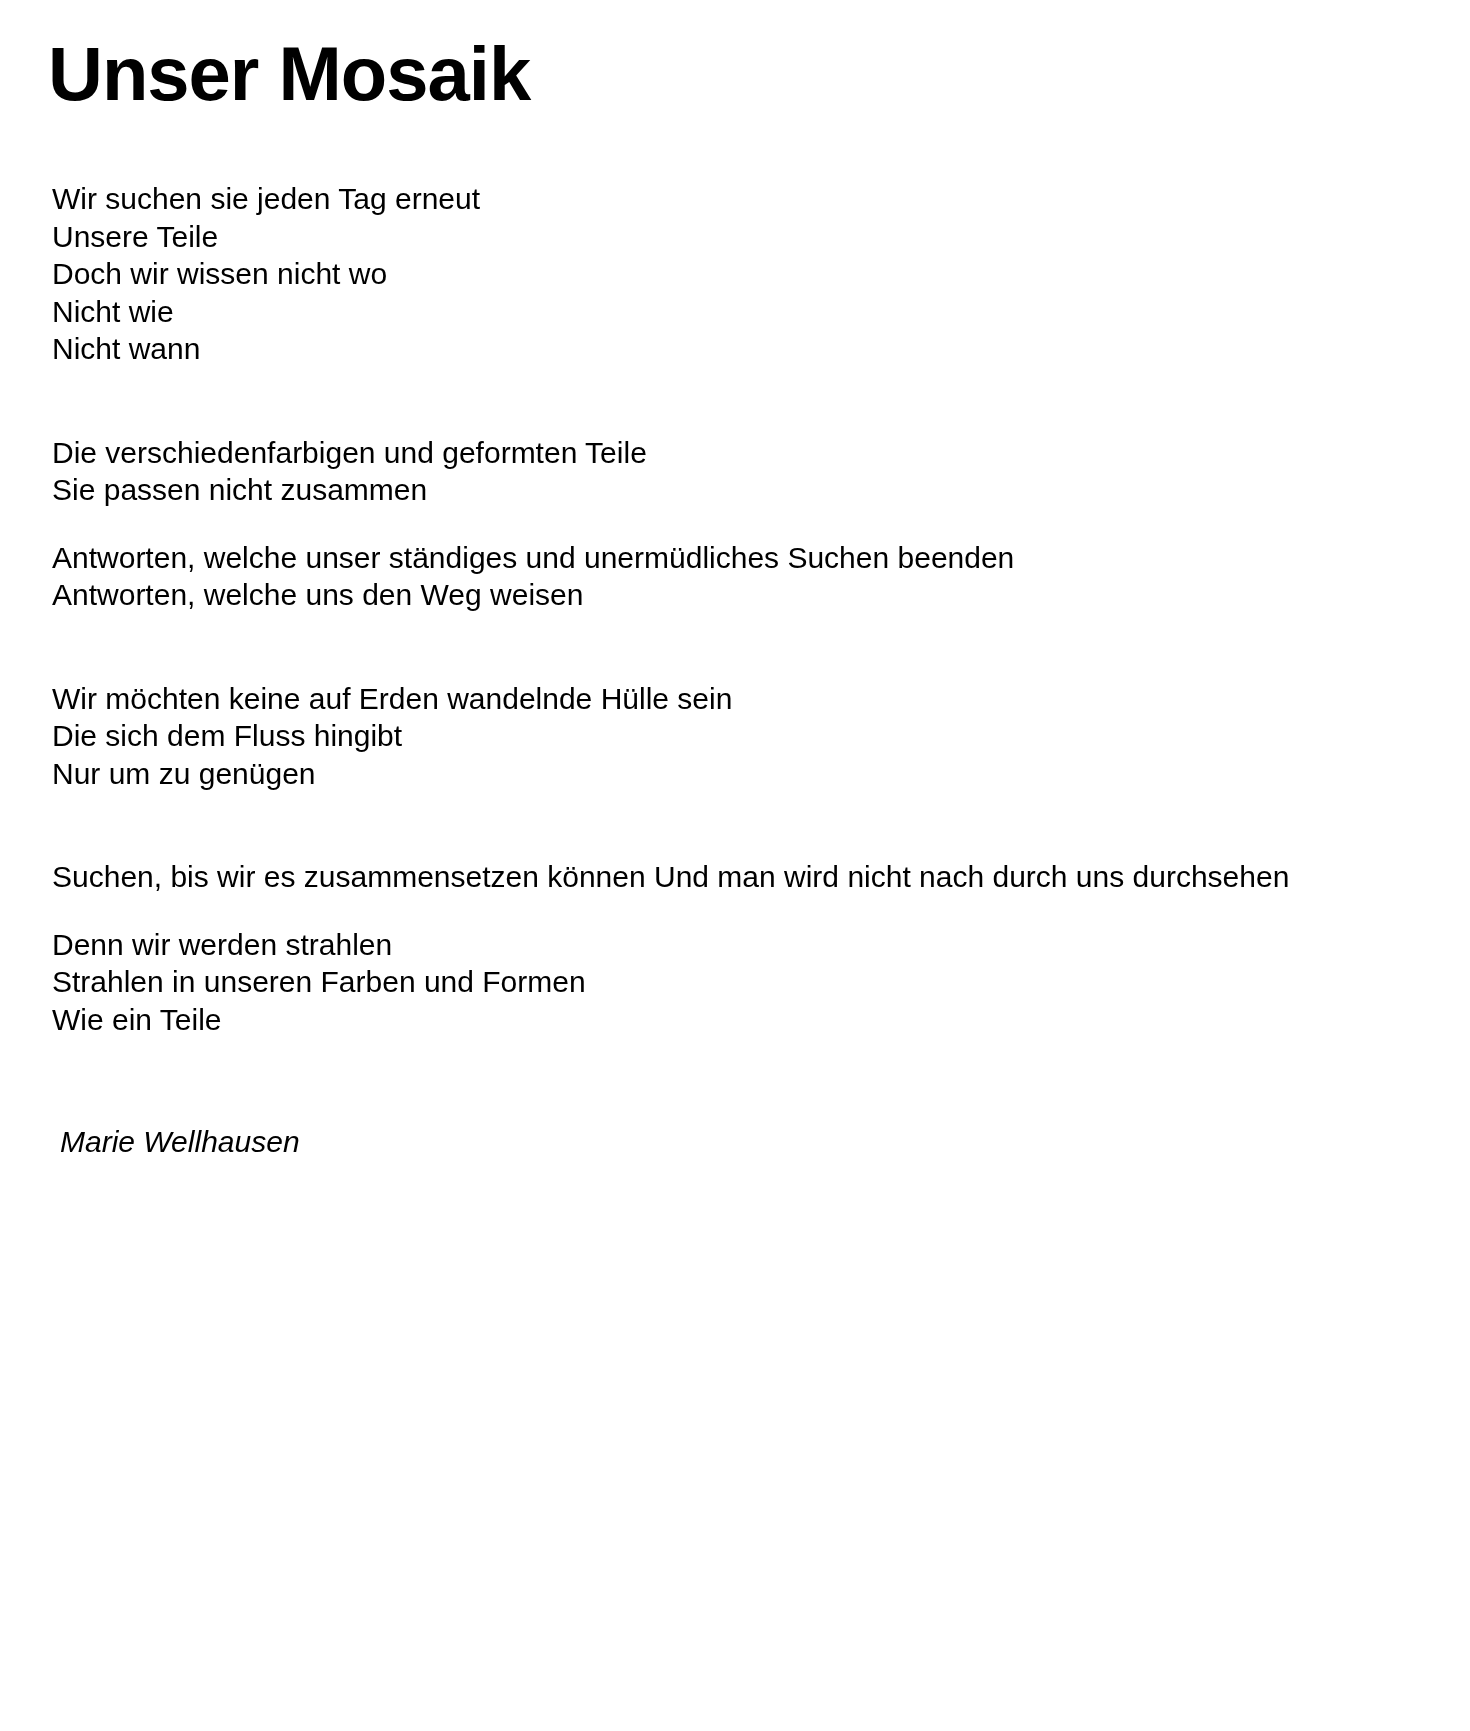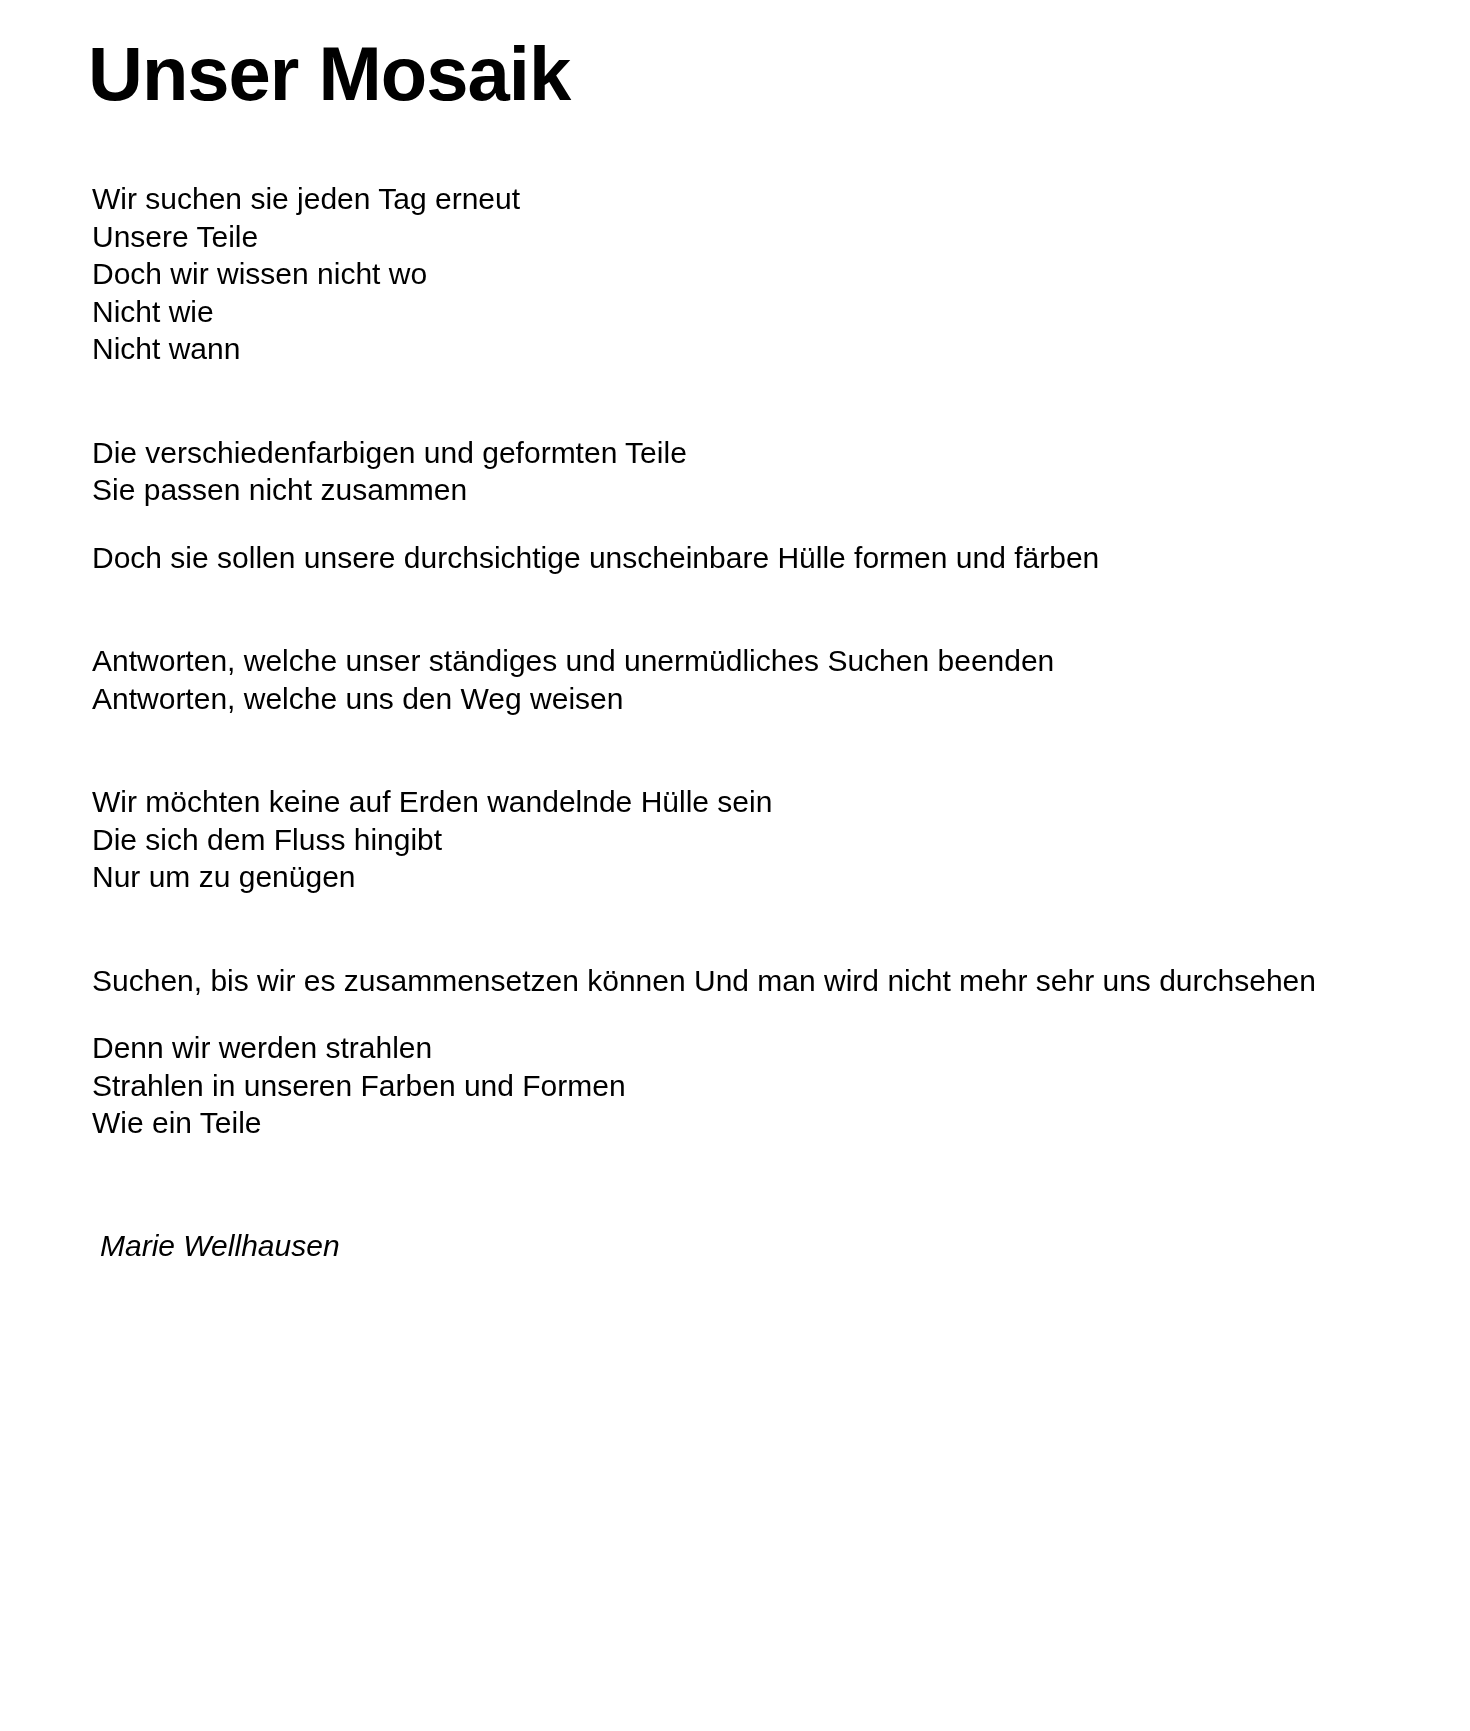--- a/index.html
+++ b/index.html
@@ -11,21 +11,21 @@
     width: 1470px;
     height: 1731px;
     color: #000000;
     font-family: "Liberation Sans", sans-serif;
     overflow: hidden;
   }
   .page {
     box-sizing: border-box;
     width: 1470px;
     height: 1731px;
-    padding: 30px 40px 0 88px;
+    padding: 30px 40px 0 48px;
   }
   .poem-title {
     font-size: 76px;
     font-weight: bold;
     line-height: 88px;
     letter-spacing: -1px;
     margin: 0 0 62px 0;
   }
   .stanza {
     font-size: 30px;
@@ -50,26 +50,25 @@
   <h1 class="poem-title">Unser Mosaik</h1>
 
   <div>
       <p class="stanza gap-large">Wir suchen sie jeden Tag erneut
 Unsere Teile
 Doch wir wissen nicht wo
 Nicht wie
 Nicht wann</p>
       <p class="stanza gap-small">Die verschiedenfarbigen und geformten Teile
 Sie passen nicht zusammen</p>
-      <p class="stanza gap-large">Doch sie sollen unsere durchsichtige unscheinbare Hülle formen und färben</p>
       <p class="stanza gap-large">Antworten, welche unser ständiges und unermüdliches Suchen beenden
 Antworten, welche uns den Weg weisen</p>
       <p class="stanza gap-large">Wir möchten keine auf Erden wandelnde Hülle sein
 Die sich dem Fluss hingibt
 Nur um zu genügen</p>
-      <p class="stanza gap-small">Suchen, bis wir es zusammensetzen können Und man wird nicht mehr sehr uns durchsehen</p>
+      <p class="stanza gap-small">Suchen, bis wir es zusammensetzen können Und man wird nicht nach durch uns durchsehen</p>
       <p class="stanza gap-xlarge">Denn wir werden strahlen
 Strahlen in unseren Farben und Formen
 Wie ein Teile</p>
     </div>
 
   <p class="author">Marie Wellhausen</p>
 </div>
 
 </body></html>

